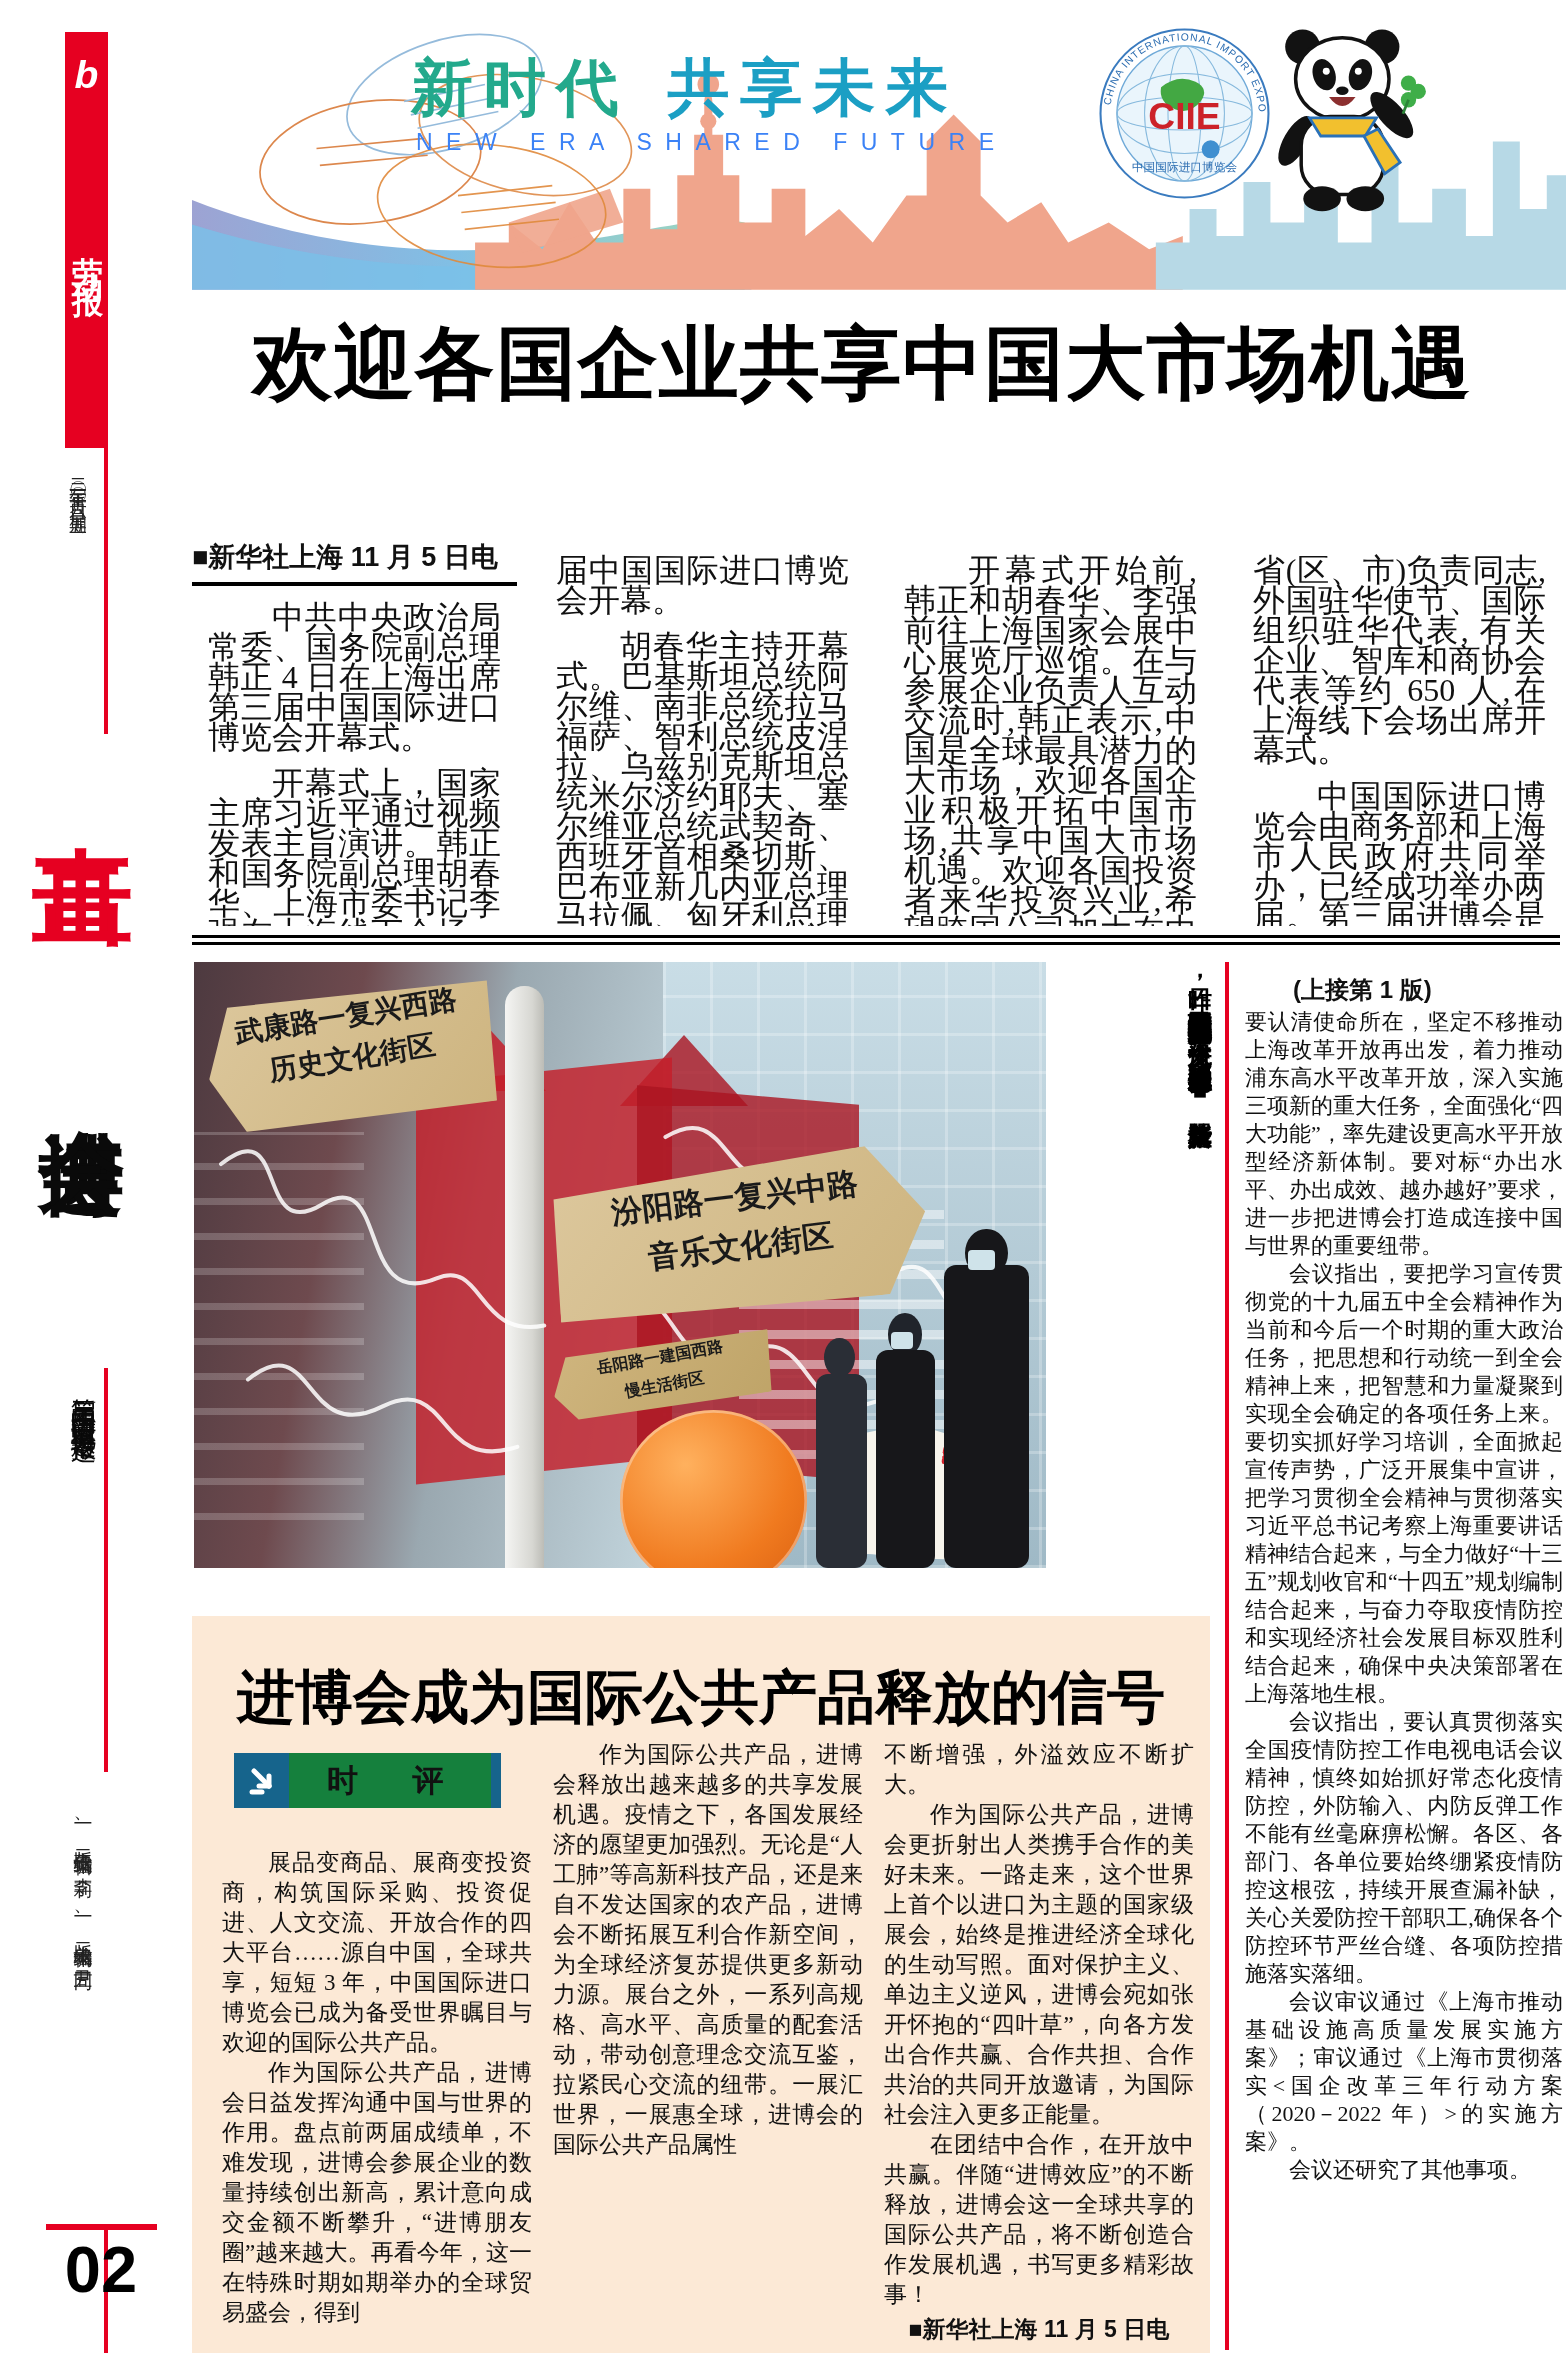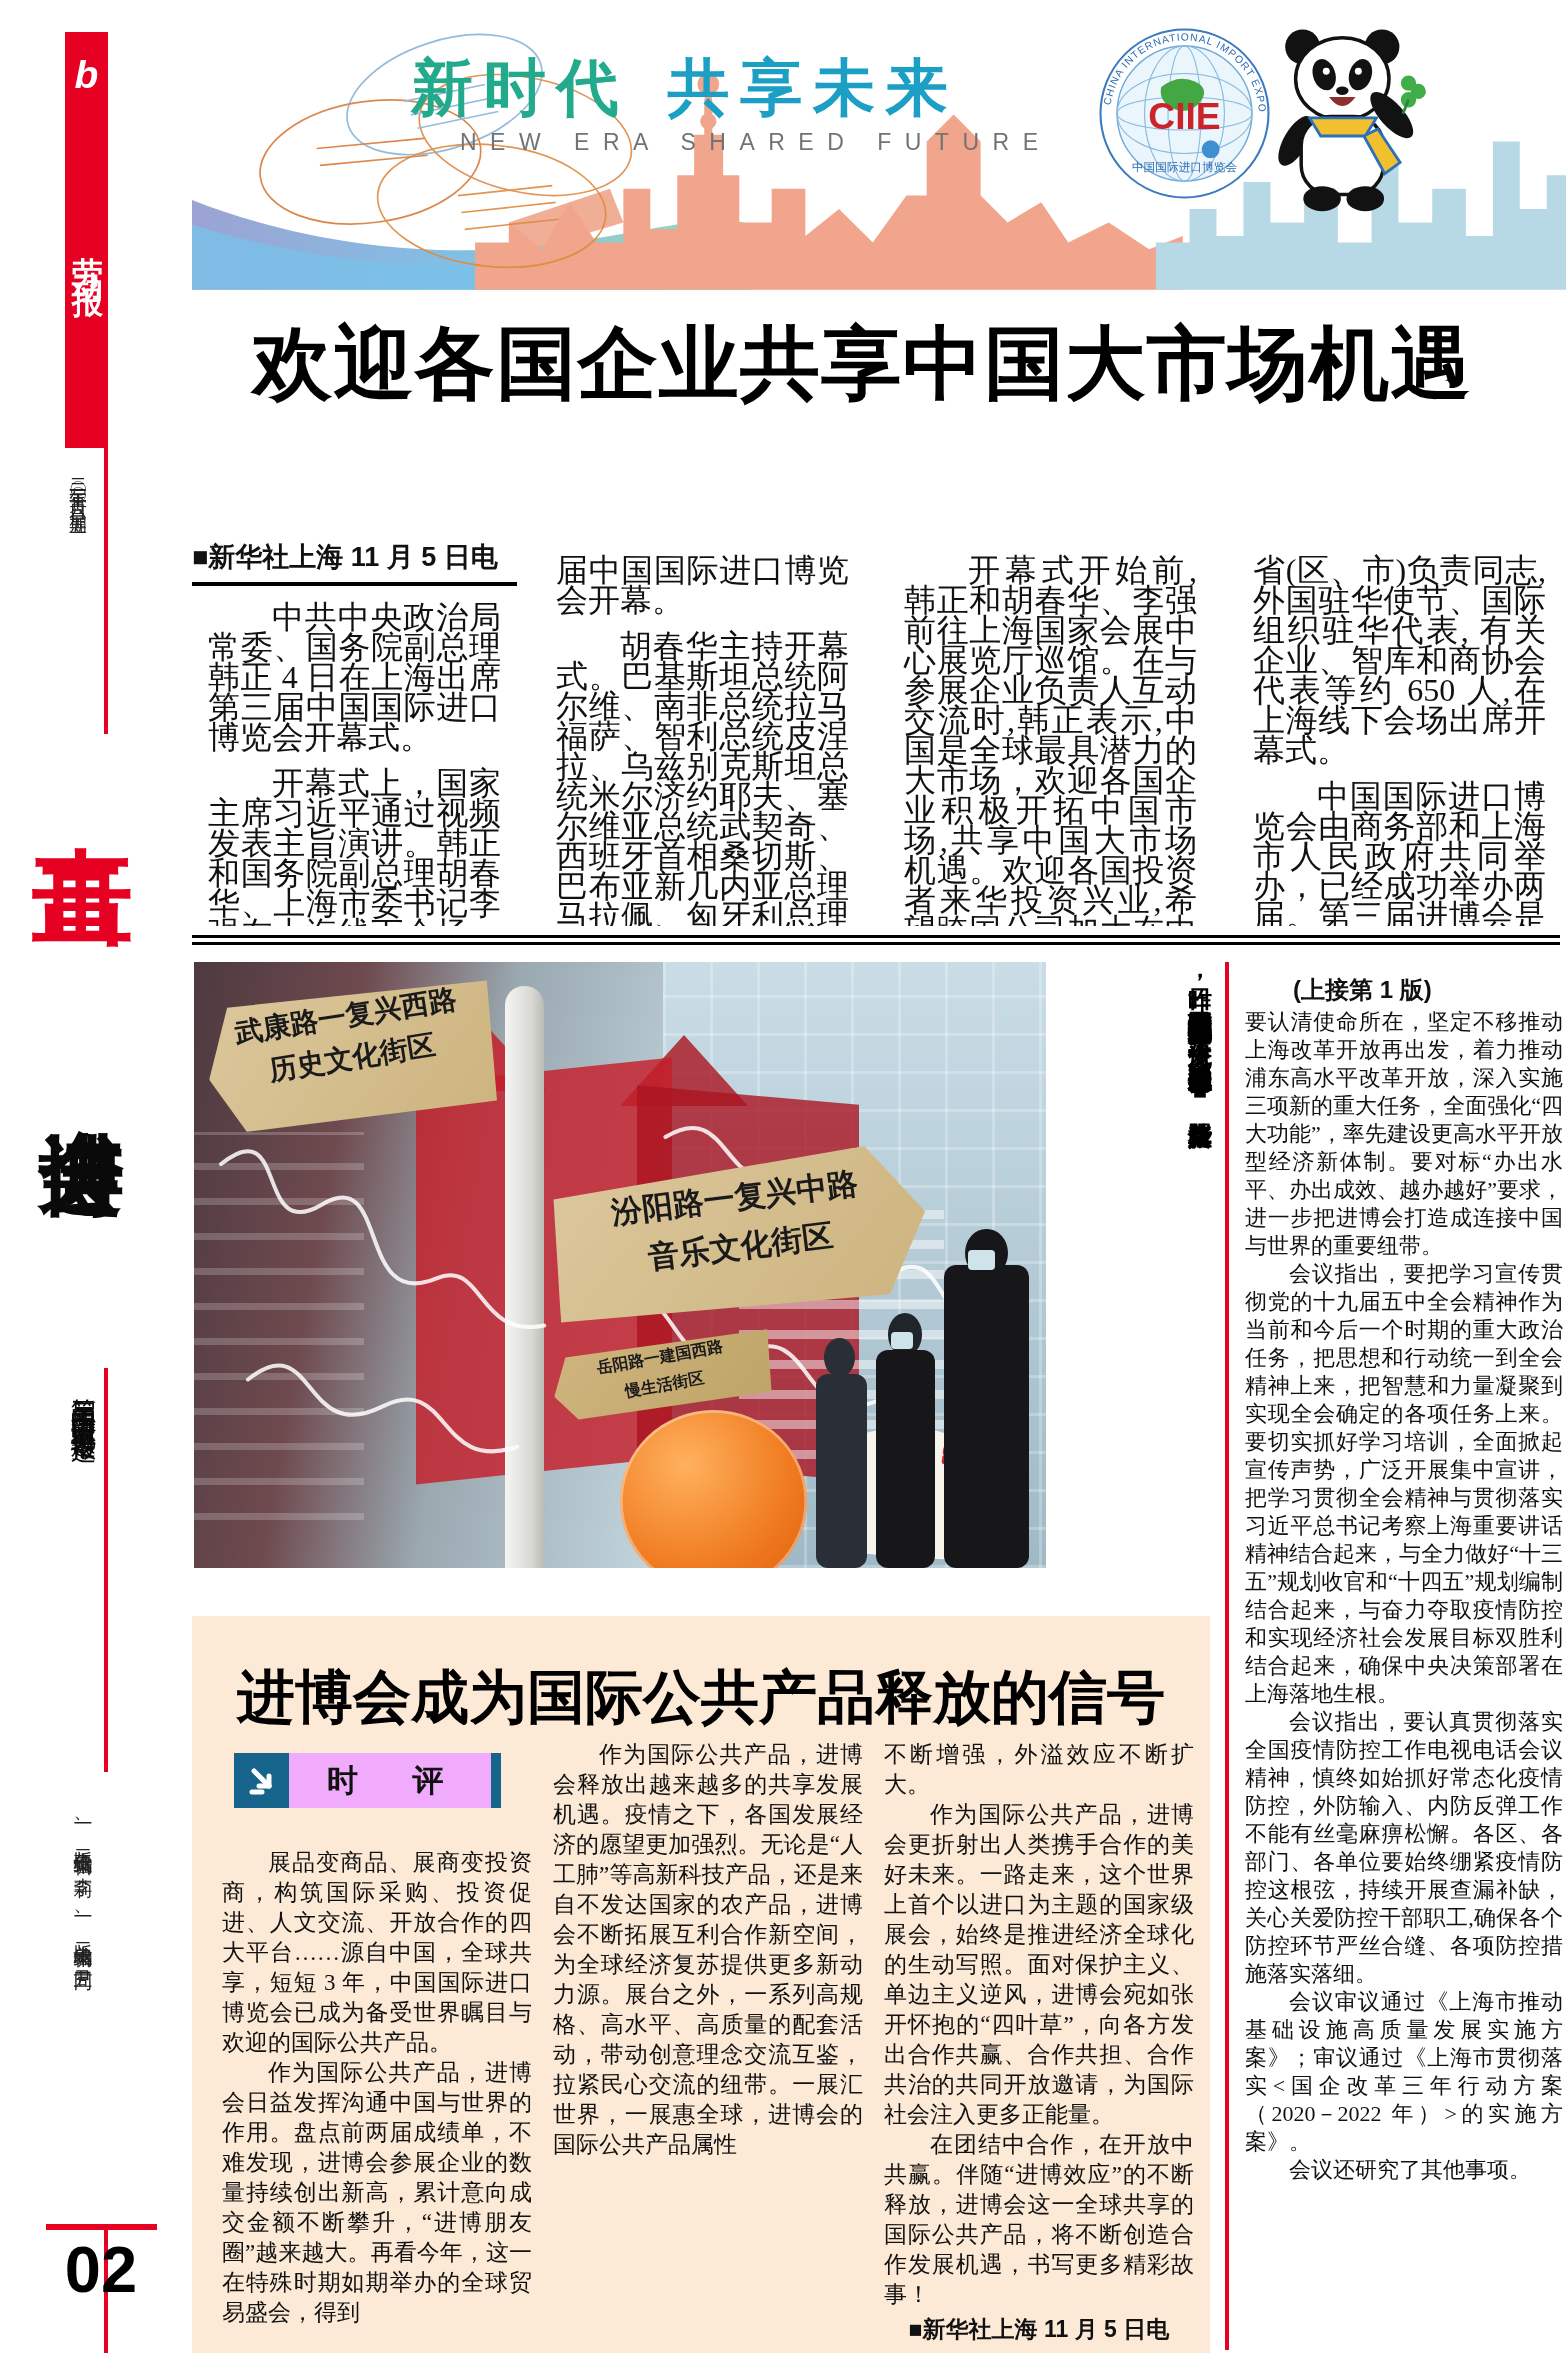--- a/index.html
+++ b/index.html
@@ -24,21 +24,21 @@
   .side-sub{left:66px;top:1378px;height:394px;font-size:25.6px;letter-spacing:2.7px;color:#0a0a0a;}
   .side-editors{left:70px;top:1813px;height:404px;font-size:19px;letter-spacing:1.3px;color:#222;}
   .side-rule{left:46px;top:2224px;width:111px;height:6px;background:#e60021;}
   .side-02{left:47px;top:2232px;width:108px;text-align:center;font-size:65px;font-weight:900;
            font-family:"Liberation Sans","DejaVu Sans",sans-serif;color:#000;}
 
   
   .slogan{left:411px;top:46px;width:606px;font-size:62px;font-weight:900;letter-spacing:10.8px;}
   .slogan .s1{color:#23a98c;}
   .slogan .s2{color:#1b9fc4;margin-left:38px;}
-  .slogan-en{left:416px;top:129px;width:674px;font-size:23px;letter-spacing:13.5px;color:#737373;font-weight:500;margin-left:44px;}
+  .slogan-en{left:416px;top:129px;width:674px;font-size:23px;letter-spacing:13.5px;color:#3b82f6;font-weight:500;}
 
   
   .headline1{left:168px;top:311px;width:1388px;text-align:center;font-size:80px;font-weight:900;
              letter-spacing:1.3px;color:#000;}
   .subhead1{left:168px;top:450px;width:1388px;text-align:center;font-size:54px;font-weight:700;color:#000;}
   .a1col{top:539px;width:325px;height:387px;overflow:hidden;}
   .c1{left:192px;} .c2{left:540px;} .c3{left:888px;} .c4{left:1237px;}
   .dateline{font-size:27px;font-weight:700;font-family:"Liberation Sans","DejaVu Sans",sans-serif;
             border-bottom:4.7px solid #000;padding-bottom:6.7px;margin:0 0 12px 0;}
   .bodyp{font-size:32px;line-height:30px;text-align:justify;margin:16px;text-indent:2em;}
@@ -103,21 +103,21 @@
   .a3{left:1245px;top:976px;width:318px;height:1368px;overflow:hidden;}
   .a3 .cont{font-size:24px;font-weight:900;font-family:"Liberation Sans","DejaVu Sans",sans-serif;margin:0 0 4px 0;}
   .a3 p{font-size:22px;line-height:28px;text-align:justify;margin:0;text-indent:2em;}
   .a3 p.noind{text-indent:0;}
 
   
   .peach{left:192px;top:1616px;width:1018px;height:738px;background:#fce9d6;overflow:hidden;}
   .headline2{left:192px;top:1659px;width:1018px;text-align:center;font-size:58px;font-weight:900;color:#000;}
   .badge{left:234px;top:1753px;width:267px;height:55px;display:flex;align-items:stretch;}
   .badge-square{width:55px;background:#16648c;display:flex;align-items:center;justify-content:center;}
-  .badge-label{flex:1;background:#f0abfc;display:flex;align-items:center;justify-content:center;
+  .badge-label{flex:1;background:#15803d;display:flex;align-items:center;justify-content:center;
                border-right:10.8px solid #16648c;font-size:31px;font-weight:900;letter-spacing:23px;
                padding-left:13.5px;font-family:"Liberation Sans","DejaVu Sans",sans-serif;}
   .a2col{top:1740px;width:310px;height:606px;overflow:hidden;}
   .a2c1{left:222px;top:1848px;height:499px;} .a2c2{left:553px;} .a2c3{left:884px;}
   .a2p{font-size:23px;line-height:30px;text-align:justify;margin:0;text-indent:2em;font-style:normal;}
   .a2p.noind{text-indent:0;}
   .a2credit{font-size:23px;font-weight:900;margin:4px 0 0 0;text-align:center;
             font-family:"Liberation Sans","DejaVu Sans",sans-serif;}
 </style>
 </head>

